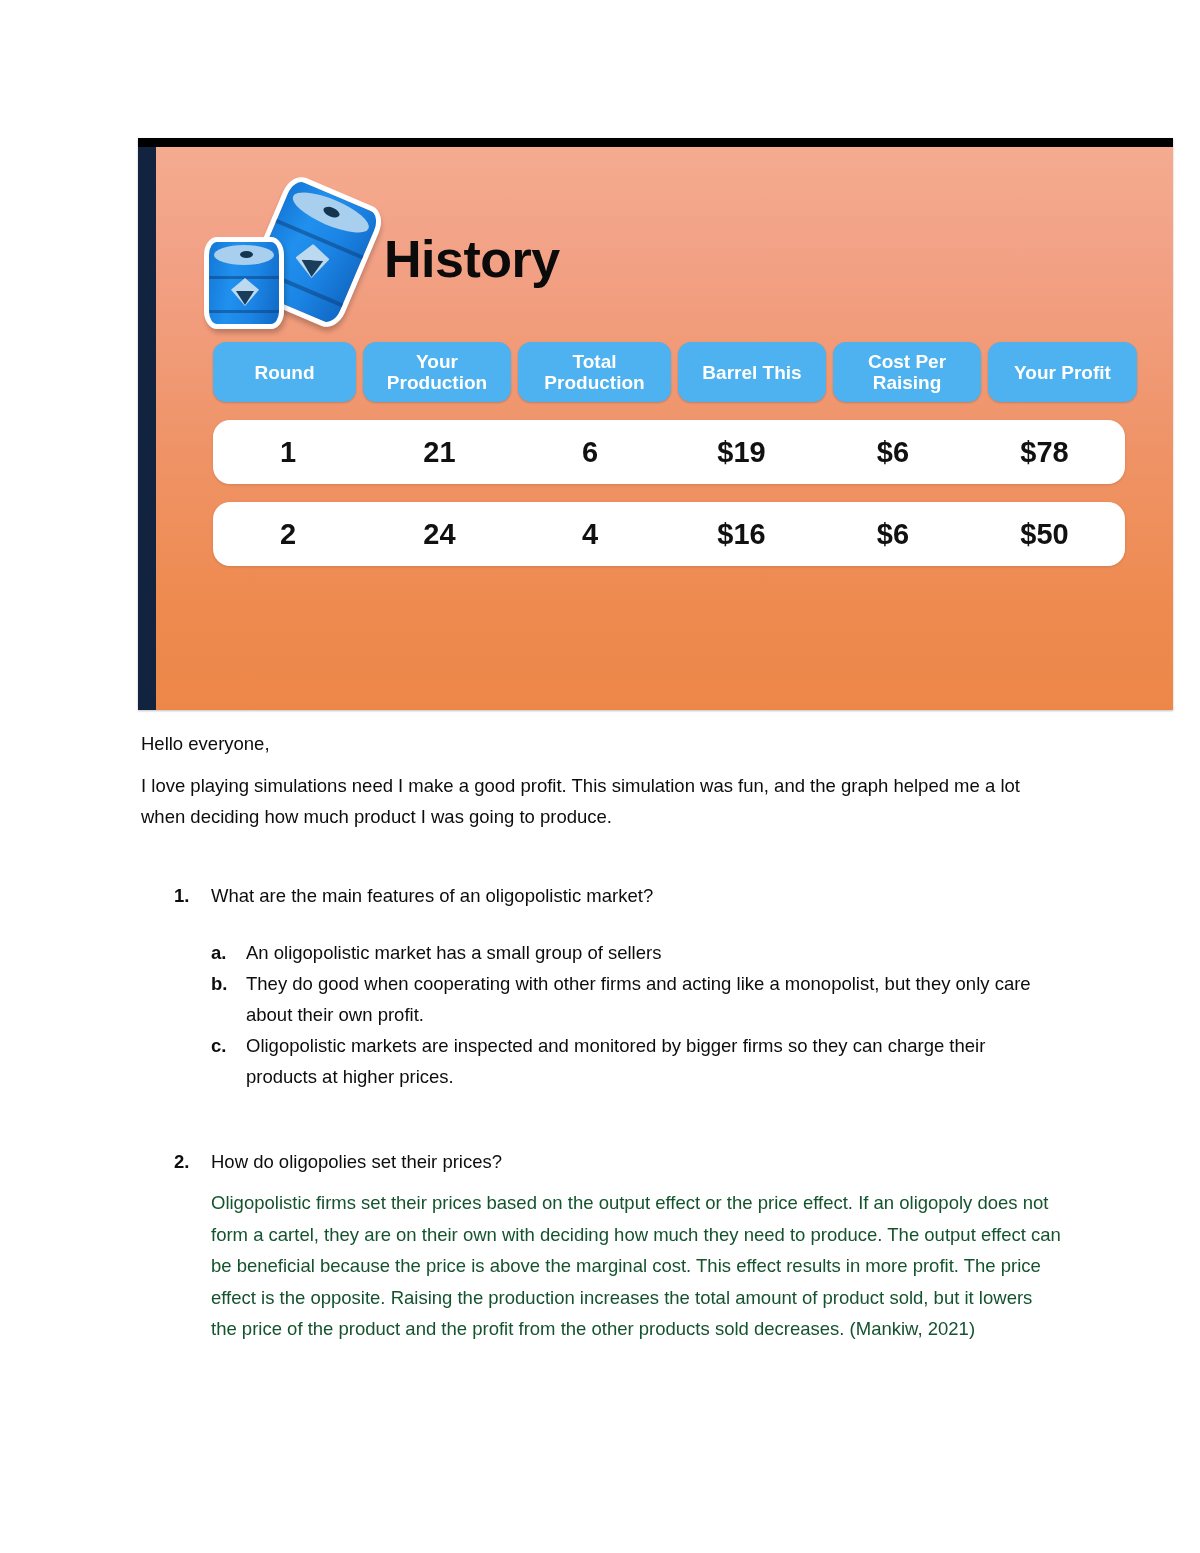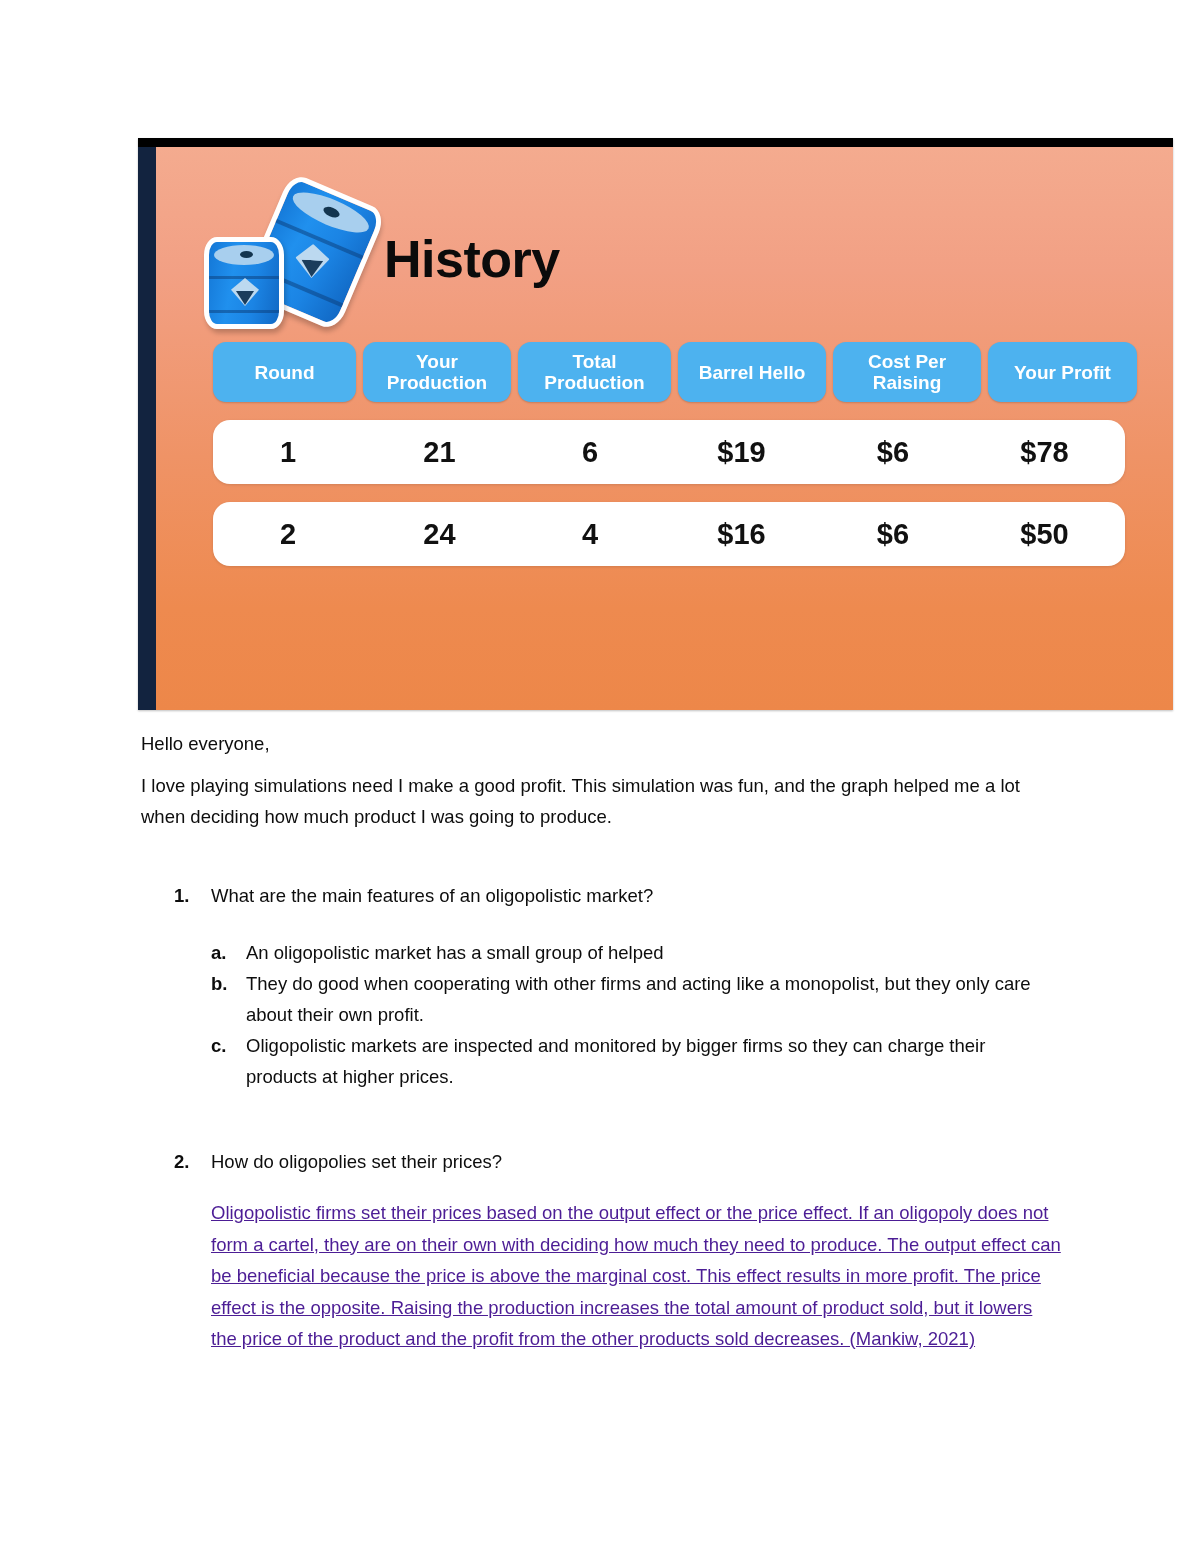--- a/index.html
+++ b/index.html
@@ -331,28 +331,27 @@
   }
   .sub-marker {
     position: absolute;
     left: 70px;
     top: 0;
     font-size: 18.5px;
     font-weight: 600;
   }
   .q2-wrap { margin-top: 54px; }
   .answer-para {
-    margin: 20px 0 0 0;
+    margin: 10px 0 0 0;
     padding-left: 70px;
     font-size: 18.5px;
     line-height: 31.5px;
     font-weight: 500;
-    color: #4c1d95;
+    color: #14532d;
     width: 850px;
-    text-decoration: underline;
   }
 </style>
 </head>
 <body>
 
 <div class="page">
 
   <div class="sim-figure">
     <div class="sim-topbar"></div>
     <div class="sim-inner">
@@ -376,21 +375,21 @@
         </div>
         <div class="sim-title">History</div>
       </div>
 
       <div class="sim-table">
 
         <div class="head-row">
           <div class="head-cell col-0">Round</div>
           <div class="head-cell col-2">Your Production</div>
           <div class="head-cell col-1">Total Production</div>
-          <div class="head-cell col-3">Barrel Hello</div>
+          <div class="head-cell col-3">Barrel This</div>
           <div class="head-cell col-4">Cost Per Raising</div>
           <div class="head-cell col-5">Your Profit</div>
         </div>
 
         <div class="data-row">
           <div class="data-cell col-0">1</div>
           <div class="data-cell col-1">21</div>
           <div class="data-cell col-2">6</div>
           <div class="data-cell col-3">$19</div>
           <div class="data-cell col-4">$6</div>
@@ -418,21 +417,21 @@
     <div class="qlist">
 
       <div class="q-item">
         <div class="q-head">
           <span class="q-num">1.</span>
           <span>What are the main features of an oligopolistic market?</span>
         </div>
         <ul class="sub-list">
           <li class="sub-item">
             <span class="sub-marker">a.</span>
-            <span>An oligopolistic market has a small group of helped</span>
+            <span>An oligopolistic market has a small group of sellers</span>
           </li>
           <li class="sub-item">
             <span class="sub-marker">b.</span>
             <span>They do good when cooperating with other firms and acting like a monopolist, but they only care about their own profit.</span>
           </li>
           <li class="sub-item">
             <span class="sub-marker">c.</span>
             <span>Oligopolistic markets are inspected and monitored by bigger firms so they can charge their products at higher prices.</span>
           </li>
         </ul>

